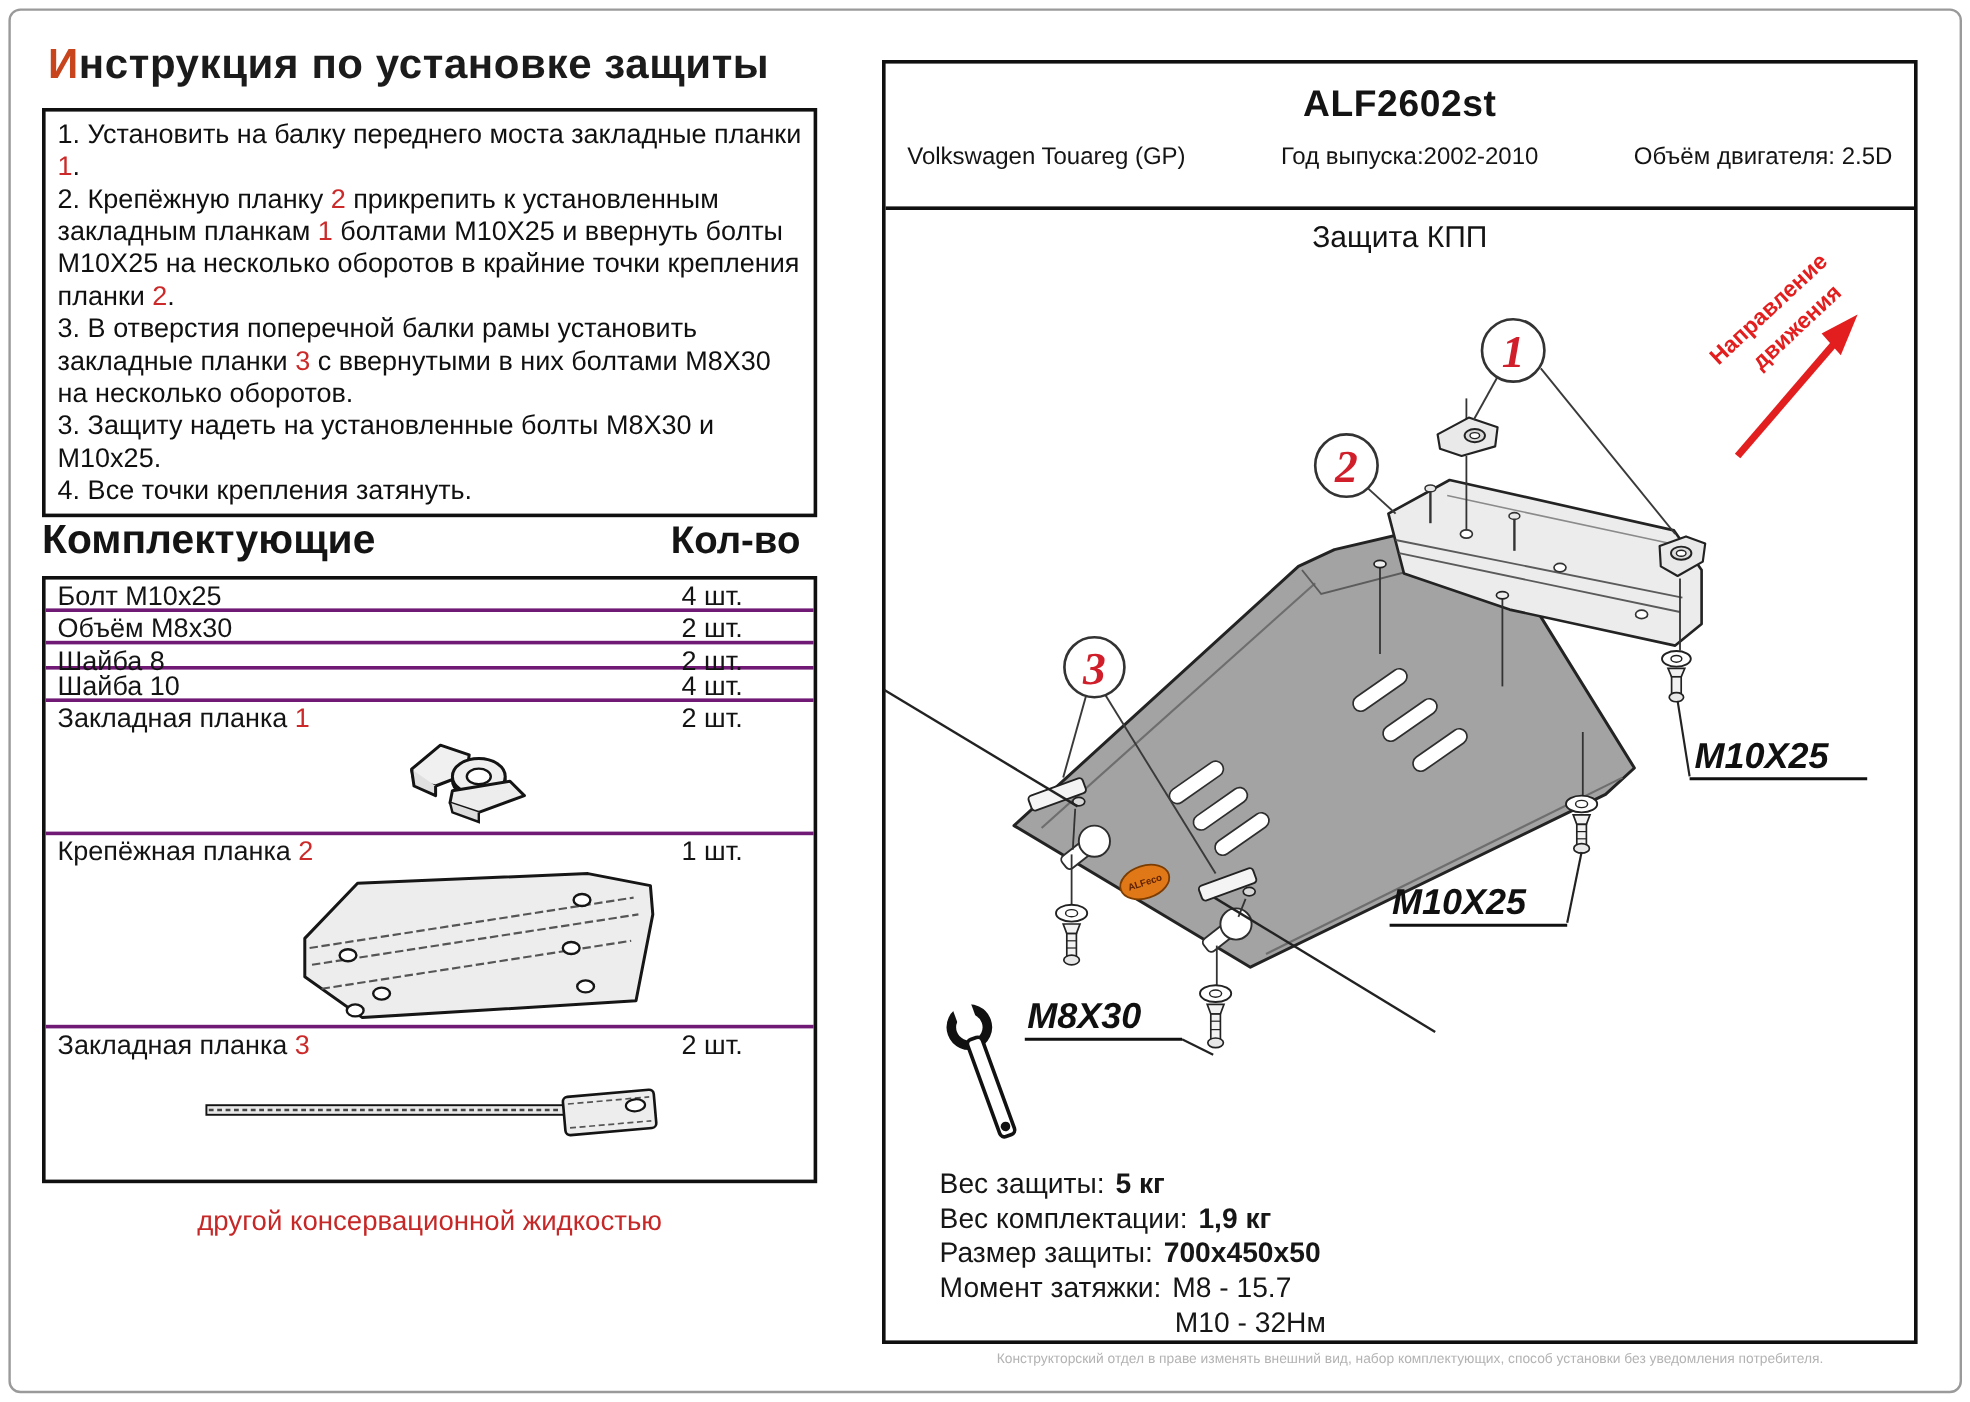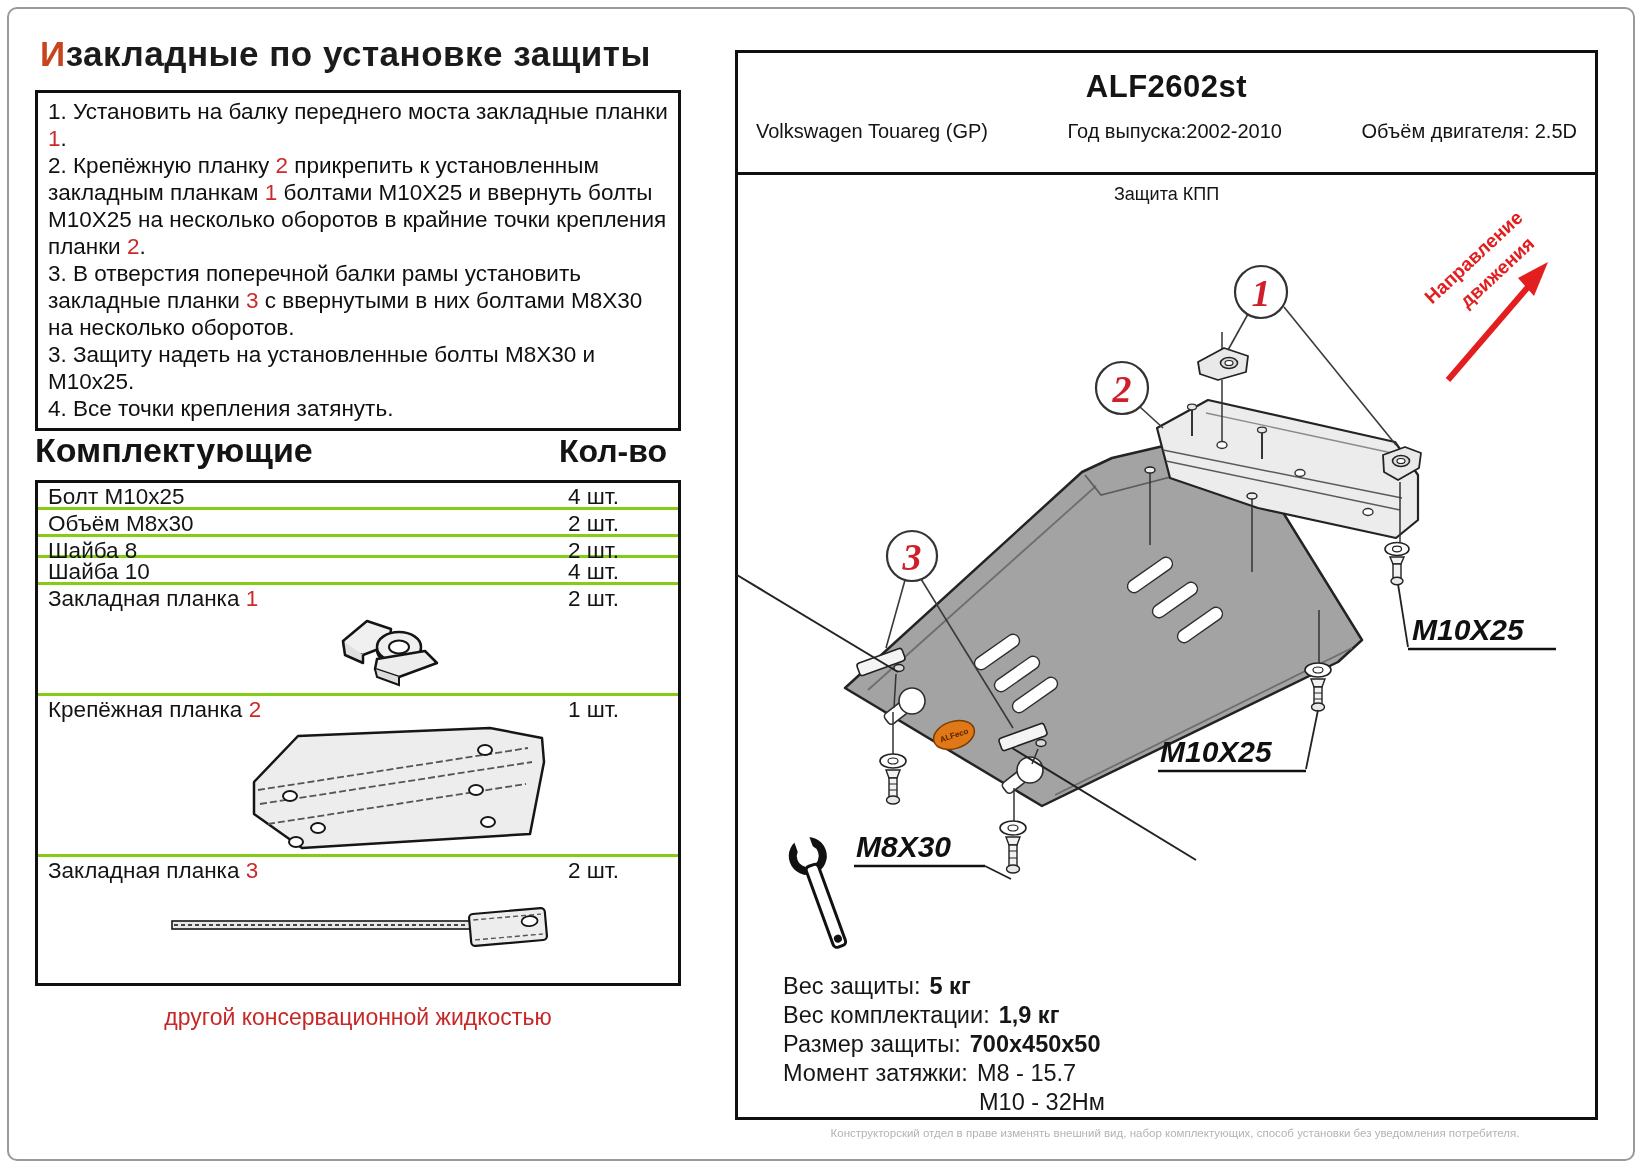--- a/index.html
+++ b/index.html
@@ -17,38 +17,38 @@
     border:3px solid #101010;box-sizing:border-box;padding:5px 10px 0 10px;
     font-size:22.5px;line-height:27px;color:#101010;}
   .ibox p{margin:0;}
   .rn{color:#cc2a2a;}
   .comp-head{position:absolute;left:35px;top:431px;width:646px;display:flex;
     justify-content:space-between;align-items:baseline;}
   .comp-head .ct{font-size:34px;font-weight:bold;}
   .comp-head .qt{font-size:32px;font-weight:bold;margin-right:14px;}
   .ctable{position:absolute;left:35px;top:480px;width:646px;height:506px;
     border:3px solid #101010;box-sizing:border-box;}
-  .trow{position:relative;border-bottom:3px solid #84cc16;box-sizing:border-box;
+  .trow{position:relative;border-bottom:3px solid #701a75;box-sizing:border-box;
     font-size:22.5px;}
   .trow:last-child{border-bottom:none;}
   .tname{position:absolute;left:10px;top:1px;white-space:nowrap;}
   .tqty{position:absolute;left:530px;top:1px;white-space:nowrap;}
   .rimg{position:absolute;}
   .rednote{position:absolute;left:35px;top:1003px;width:646px;text-align:center;
     font-size:23px;line-height:28px;color:#c62828;}
   
   .rbox{position:absolute;left:735px;top:50px;width:863px;height:1070px;
     border:3px solid #101010;box-sizing:border-box;}
   .rb-code{position:absolute;top:16px;left:0;width:100%;text-align:center;
     font-size:31px;font-weight:bold;letter-spacing:.5px;}
   .rb-sub{position:absolute;top:67px;left:0;right:0;display:flex;
     justify-content:space-between;padding:0 18px;font-size:20px;white-space:nowrap;}
   .rb-div{position:absolute;top:119px;left:0;width:100%;border-top:3px solid #101010;}
   .rb-title{position:absolute;top:131px;left:0;width:100%;text-align:center;
-    font-size:18px;}
+    font-size:25px;}
   .diagram{position:absolute;left:735px;top:50px;pointer-events:none;}
   .specs{position:absolute;left:783px;top:972px;font-size:23.5px;line-height:29px;
     color:#161616;white-space:nowrap;}
   .specs .lbl{margin-right:9px;}
   .specs .val{font-weight:bold;}
   .specs .plain{font-weight:normal;}
   .specs .indent{margin-left:196px;}
   .footer-note{position:absolute;left:735px;top:1127px;width:880px;text-align:center;
     font-size:11.5px;color:#b3b3b3;}
   svg text.callout-num{font-family:"Liberation Serif",serif;font-weight:bold;
@@ -58,21 +58,21 @@
   svg text.dir-label{font-family:"Liberation Sans",sans-serif;font-weight:bold;
     font-size:19px;fill:#e31e1e;}
   svg text.logo-label{font-family:"Liberation Sans",sans-serif;font-weight:bold;
     font-size:8px;fill:#5b2000;}
 </style>
 </head>
 <body>
 
 <div class="page-frame"></div>
 
-<div class="page-title"><span class="accent">И</span><span>закладные по установке защиты</span></div>
+<div class="page-title"><span class="accent">И</span><span>нструкция по установке защиты</span></div>
 
 <div class="ibox">
   <p><span>1. Установить на балку переднего моста закладные планки </span><span class="rn">1</span><span>.</span></p>
   <p><span>2. Крепёжную планку </span><span class="rn">2</span><span> прикрепить к установленным закладным планкам </span><span class="rn">1</span><span> болтами М10Х25 и ввернуть болты М10Х25 на несколько оборотов в крайние точки крепления планки </span><span class="rn">2</span><span>.</span></p>
   <p><span>3. В отверстия поперечной балки рамы установить закладные планки </span><span class="rn">3</span><span> с ввернутыми в них болтами М8Х30 на несколько оборотов.</span></p>
   <p><span>3. Защиту надеть на установленные болты М8Х30 и М10х25.</span></p>
   <p><span>4. Все точки крепления затянуть.</span></p>
 </div>
 
 <div class="comp-head">

